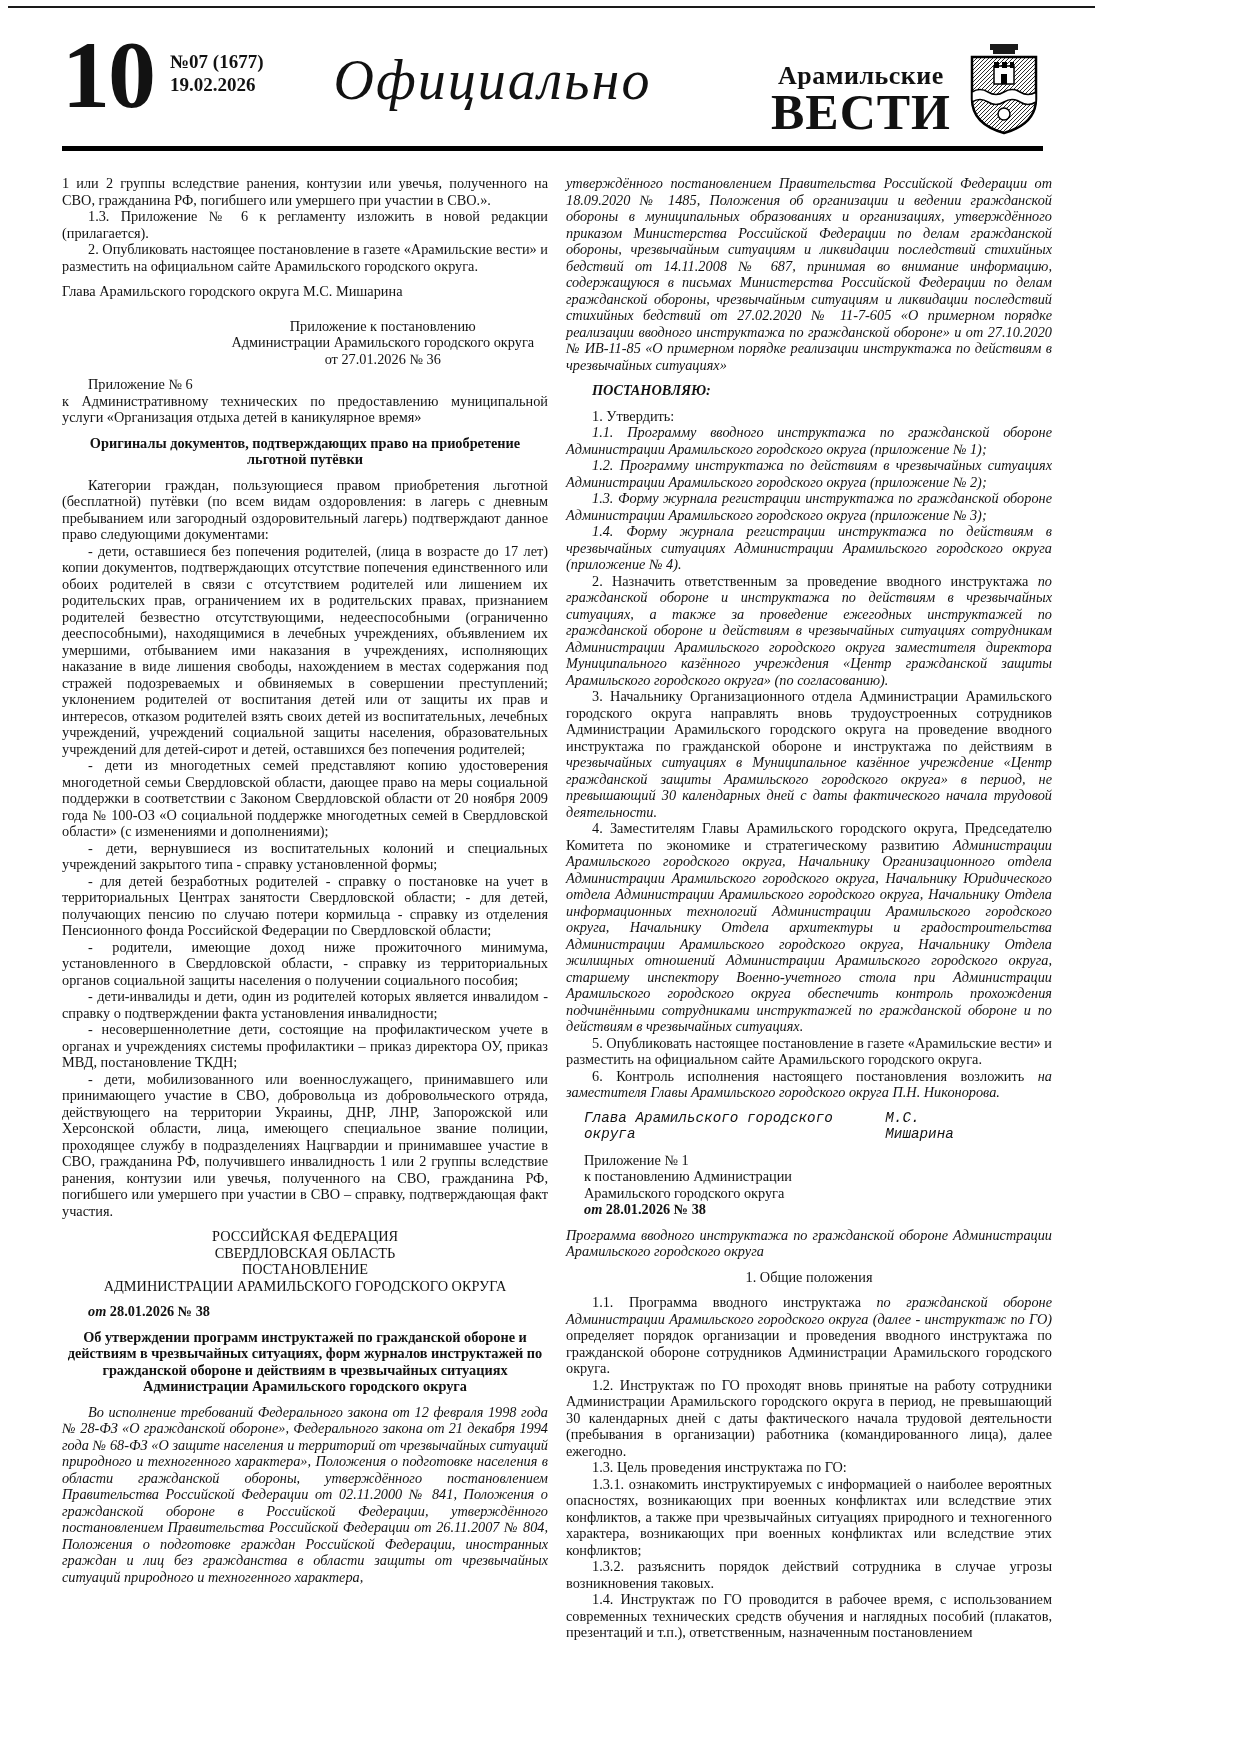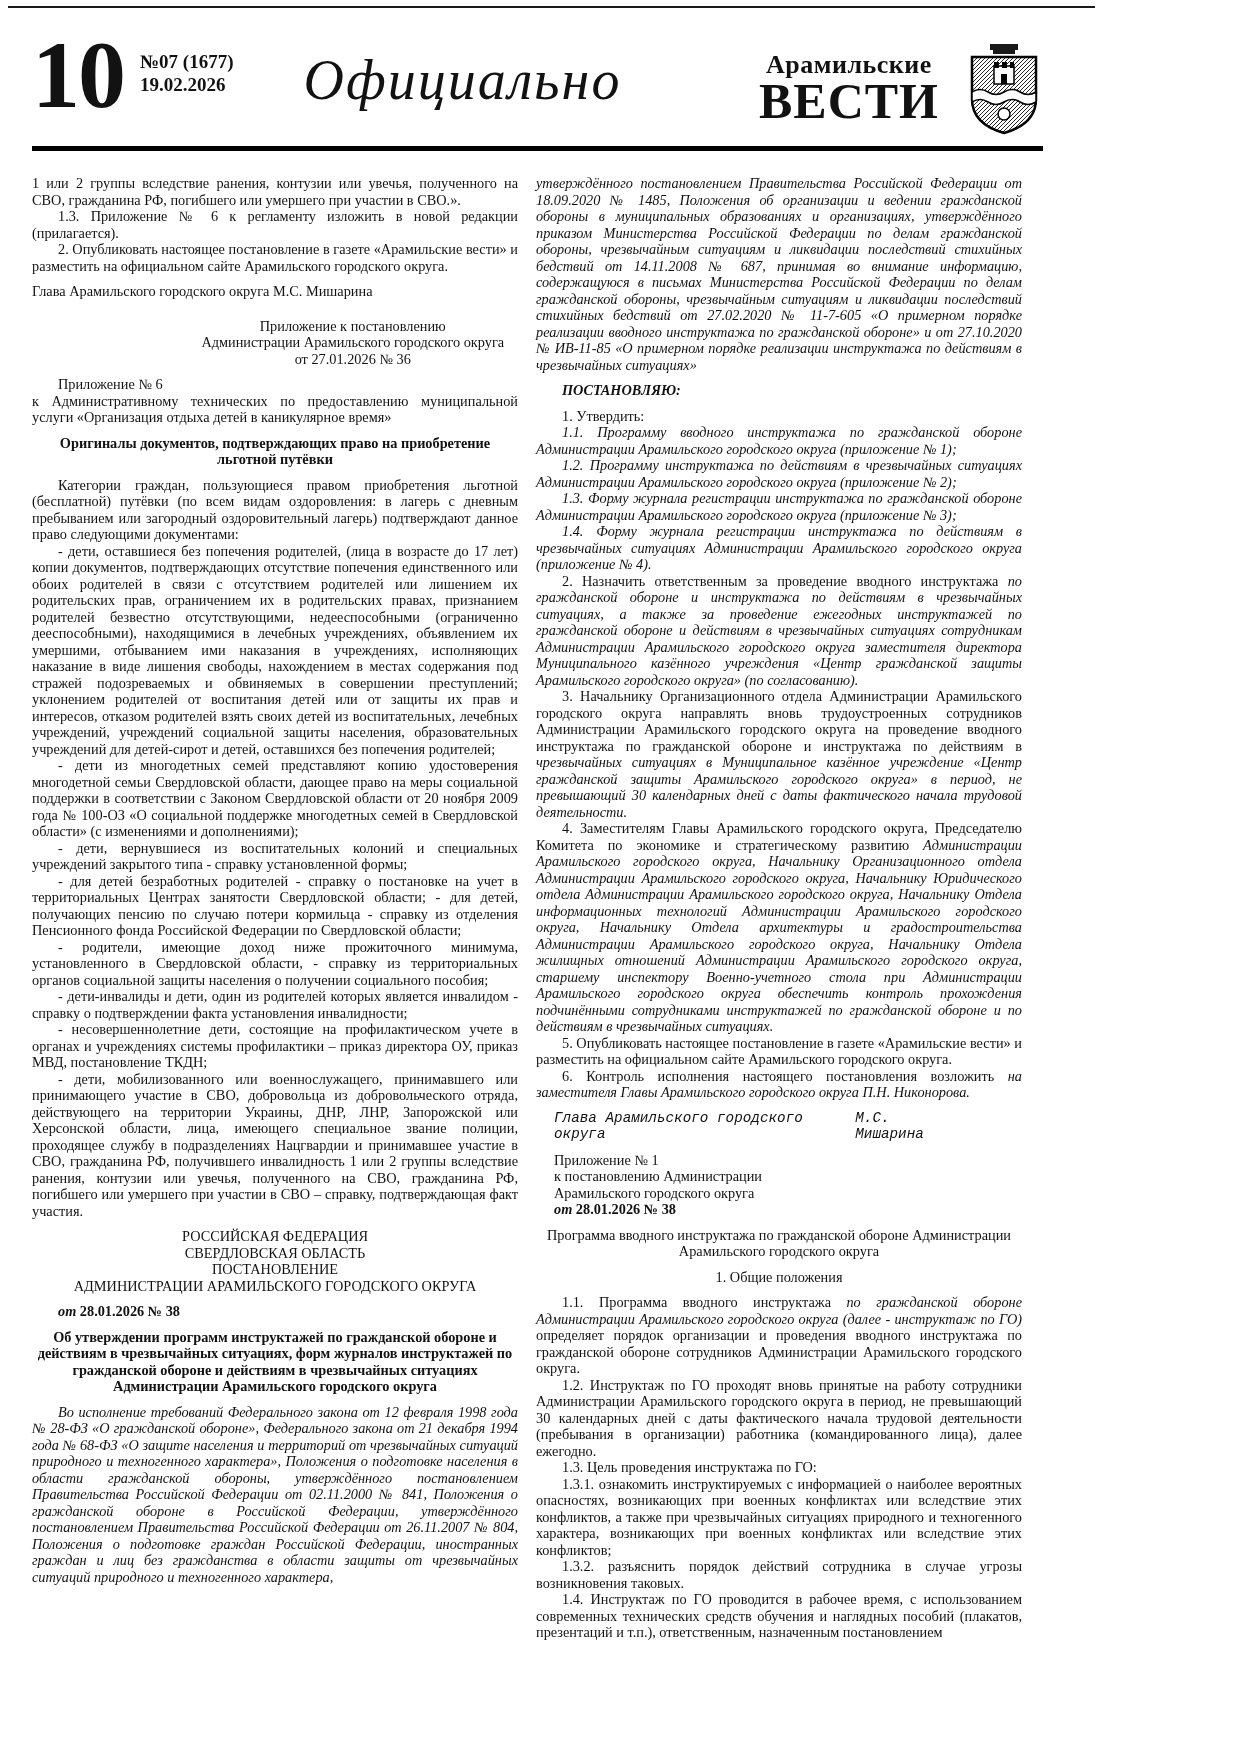--- a/index.html
+++ b/index.html
@@ -6,21 +6,21 @@
   html, body { width:1241px; height:1754px; }
   body {
     background:#ffffff;
     color:#121212;
     font-family:"Liberation Serif", serif;
     overflow:hidden;
   }
   .page {
     position:relative;
     width:1103px; height:1754px;
-    padding:26px 60px 16px 32px;
+    padding:26px 60px 16px 62px;
     overflow:hidden;
     background:#ffffff;
   }
   .top-edge {
     position:absolute; top:6px; left:8px; right:8px;
     height:2px; background:#1a1a1a;
   }
   
   .header {
     display:flex; align-items:flex-start;
@@ -34,21 +34,21 @@
     margin-left:16px; padding-top:16px;
     font-size:19px; font-weight:bold; line-height:1.22;
     white-space:nowrap;
   }
   .section-title {
     flex:1; text-align:left; padding-left:70px; padding-top:14px;
     font-style:italic; font-size:56px; letter-spacing:2px;
     font-family:"Liberation Serif", serif;
   }
   .masthead {
-    display:flex; align-items:center; gap:26px; padding-top:8px;
+    display:flex; align-items:flex-end; gap:14px; padding-top:8px;
   }
   .masthead-text { text-align:center; line-height:0.95; }
   .masthead-top { font-size:26px; font-weight:bold; letter-spacing:0.5px; }
   .masthead-name {
     font-size:50px; font-weight:900; letter-spacing:1px;
     font-family:"Liberation Serif", serif;
   }
   .emblem { display:block; }
   .header-rule { height:5px; background:#000; margin-top:8px; }
   
@@ -61,21 +61,21 @@
     text-align:justify;
     hyphens:auto; -webkit-hyphens:auto;
   }
   .blk { }
   .p   { text-indent:26px; }
   .pn  { }
   .pi  { text-indent:26px; font-style:italic; }
   .pni { font-style:italic; }
   .c   { text-align:center; text-indent:0; }
   .cb  { text-align:center; font-weight:bold; text-indent:0; }
-  .ci  { text-align:center; text-indent:0; }
+  .ci  { font-style:italic; text-indent:0; }
   .rb  { width:68%; margin-left:auto; text-align:center; }
   .lb  { padding-left:18px; text-align:left; }
   .sig { display:flex; justify-content:space-between; font-style:italic;
          padding:0 58px 0 18px; text-align:left;font-family:Liberation Mono, monospace; }
   .sp  { height:9px; }
   .b { font-weight:bold; }
   .i { font-style:italic; }
 </style>
 </head>
 <body>

